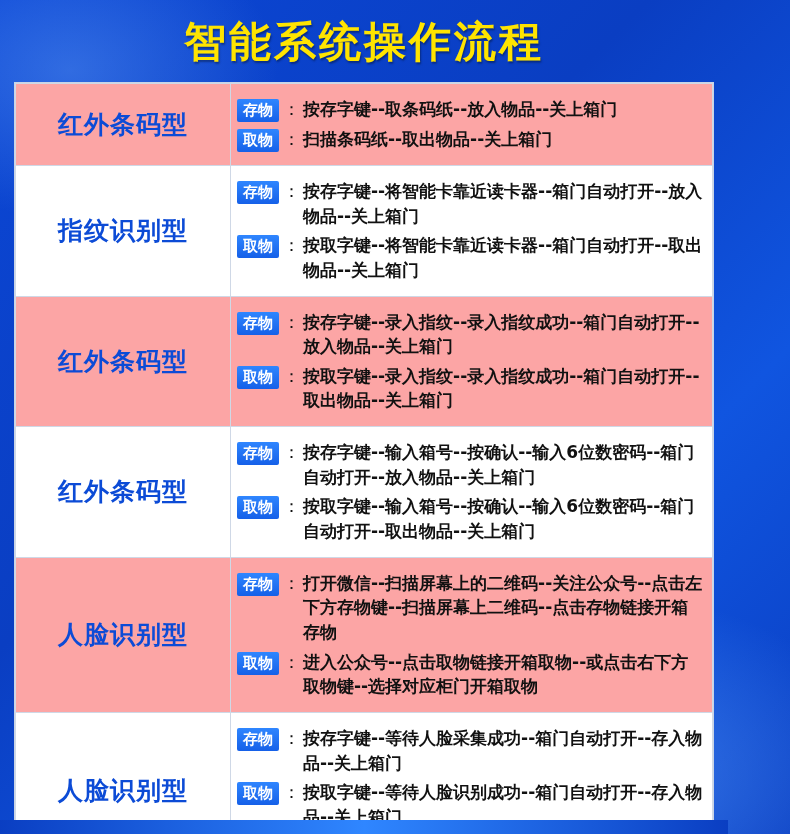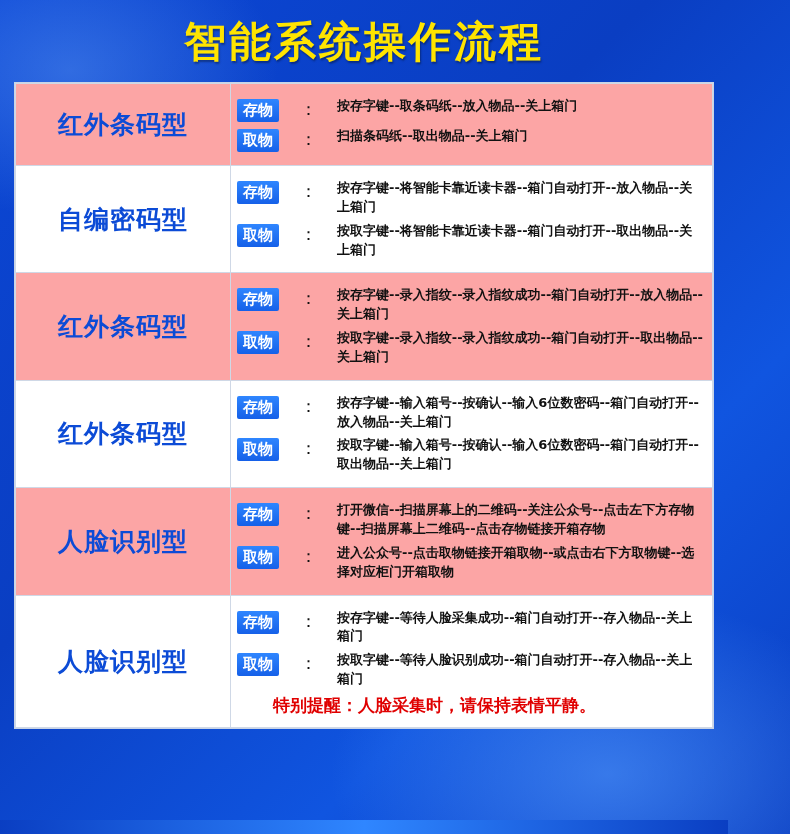--- a/index.html
+++ b/index.html
@@ -82,21 +82,20 @@
   tr.plain td {
     background: #ffffff;
   }
   td.steps {
     padding: 8px 8px 8px 6px;
   }
   .step {
     display: flex;
     align-items: flex-start;
     margin: 5px 0;
-    gap: 17px;
   }
   .tag {
     flex: 0 0 auto;
     background: #1f6ff0;
     background: linear-gradient(180deg,#2f86ff 0%, #1560e8 100%);
     color: #ffffff;
     font-size: 15px;
     font-weight: bold;
     line-height: 1;
     padding: 4px 6px;
@@ -108,21 +107,21 @@
     flex: 0 0 auto;
     color: #111;
     font-size: 17px;
     padding: 0 3px 0 4px;
     font-family: "DejaVu Sans", sans-serif;
     line-height: 1.45;
   }
   .desc {
     flex: 1 1 auto;
     color: #111111;
-    font-size: 13px;
+    font-size: 17px;
     line-height: 1.45;
     font-weight: bold;
     font-family: "DejaVu Sans", sans-serif;
     word-break: break-all;
   }
   .note {
     margin: 4px 0 2px 36px;
     color: #e00000;
     font-size: 17px;
     font-weight: bold;
@@ -159,21 +158,21 @@
             </div>
             <div class="step">
               <span class="tag">取物</span>
               <span class="colon">：</span>
               <span class="desc">扫描条码纸--取出物品--关上箱门</span>
             </div>
           </td>
         </tr>
 
         <tr class="plain">
-          <td class="cat">自编密码型</td>
+          <td class="cat">指纹识别型</td>
           <td class="steps">
             <div class="step">
               <span class="tag">存物</span>
               <span class="colon">：</span>
               <span class="desc">按存字键--将智能卡靠近读卡器--箱门自动打开--放入物品--关上箱门</span>
             </div>
             <div class="step">
               <span class="tag">取物</span>
               <span class="colon">：</span>
               <span class="desc">按取字键--将智能卡靠近读卡器--箱门自动打开--取出物品--关上箱门</span>

